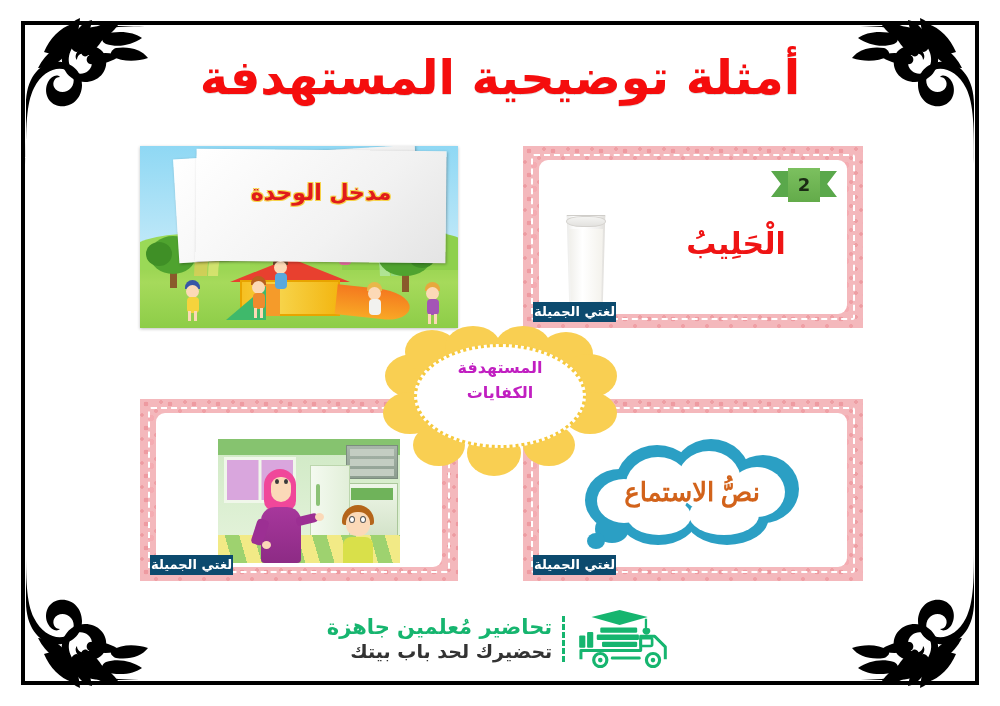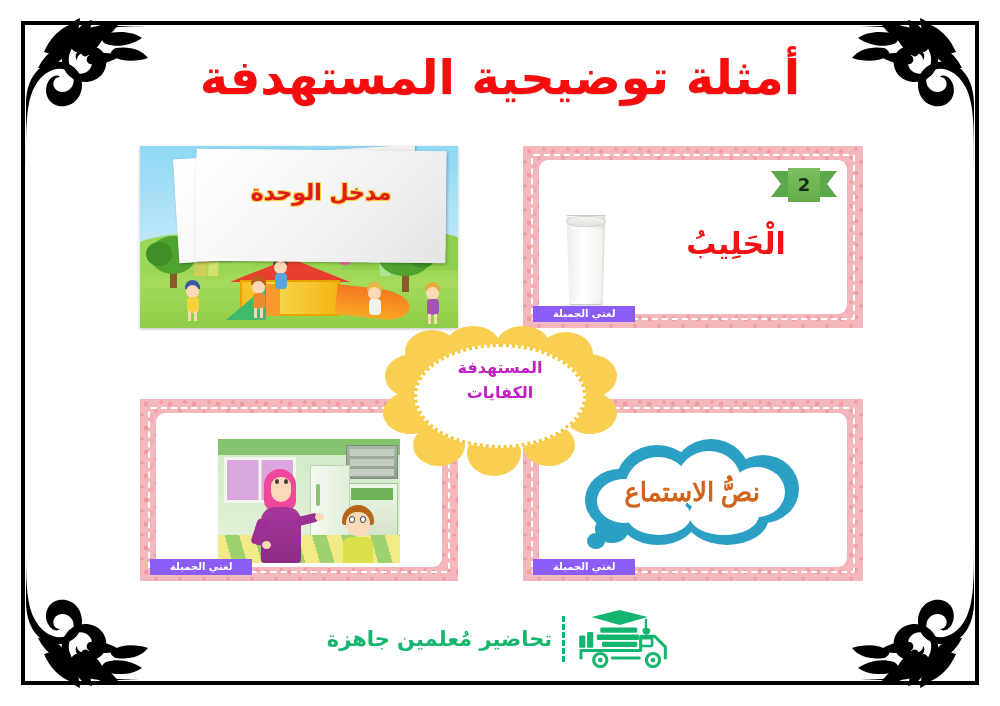--- a/index.html
+++ b/index.html
@@ -170,26 +170,26 @@
   }
   .inner-card {
     position: absolute;
     left: 16px; top: 14px; right: 16px; bottom: 14px;
     background: #ffffff;
     border-radius: 9px;
   }
   .footer-tag {
     position: absolute;
     left: 10px; bottom: 6px;
-    background: #8b5cf6;
+    background: #0c4a6e;
     color: #fff;
-    font-size: 10px;
+    font-size: 13px;
     font-weight: bold;
     direction: rtl;
-    padding: 2px 20px 3px;
+    padding: 2px 1px 3px;
     letter-spacing: .2px;
   }
 
   
   .pill-green {
     position: absolute;
     left: 96px; top: 12px; width: 130px; height: 27px;
     background: linear-gradient(#b6dd92,#a6d47f);
     border-radius: 14px;
     color: #ee1111;
@@ -666,20 +666,21 @@
   <div class="flower-core"></div>
   <div class="flower-text">
     <div>المستهدفة</div>
     <div>الكفايات</div>
   </div>
 </div>
 
 <div class="brand">
   <div class="brand-text">
     <div class="brand-line1">تحاضير مُعلمين جاهزة</div>
+    <div class="brand-line2">تحضيرك لحد باب بيتك</div>
   </div>
   <div class="brand-divider"></div>
   <svg class="truck" viewBox="0 0 110 66">
     <g fill="#16b56f">
       <path d="M18 8 L50 0 L82 8 L50 17 Z"></path>
       <path d="M80 10 L80 22 M78 22 a3 3 0 1 0 5 0 Z" stroke="#16b56f" stroke-width="2.6" fill="none"></path>
       <circle cx="80.5" cy="24" r="3.4"></circle>
       <rect x="28" y="20" width="42" height="6" rx="1.4"></rect>
       <rect x="24" y="28" width="48" height="6" rx="1.4"></rect>
       <rect x="30" y="36" width="40" height="6" rx="1.4"></rect>

